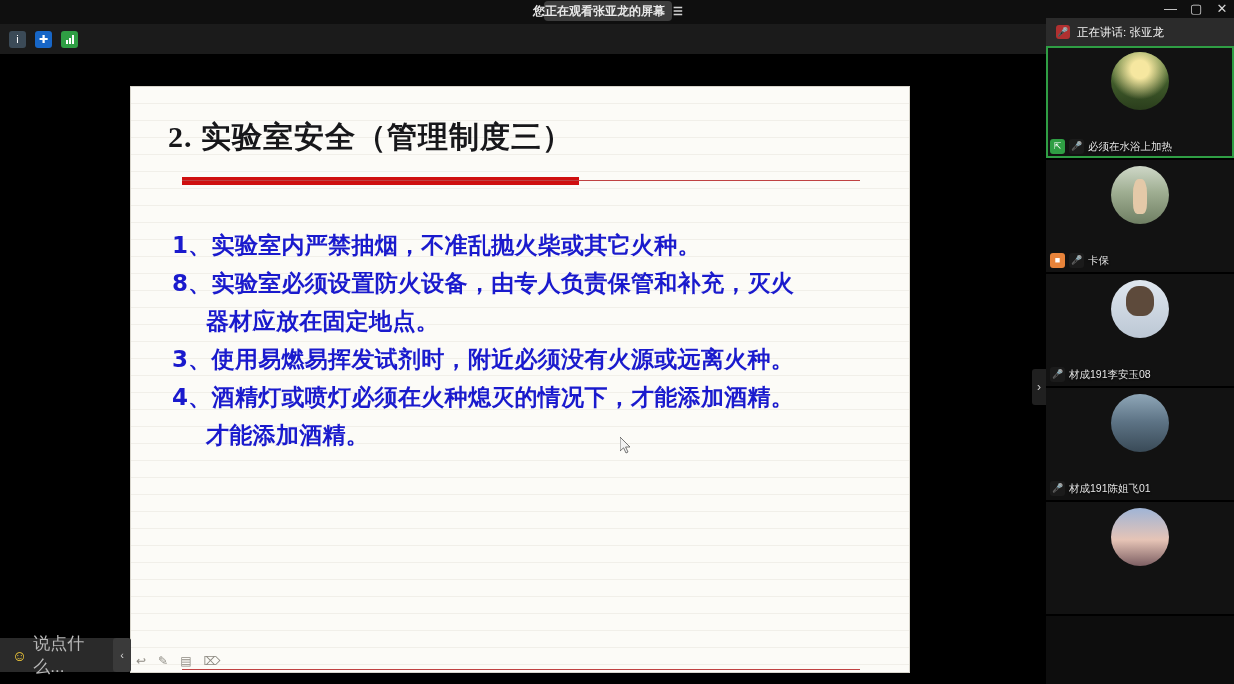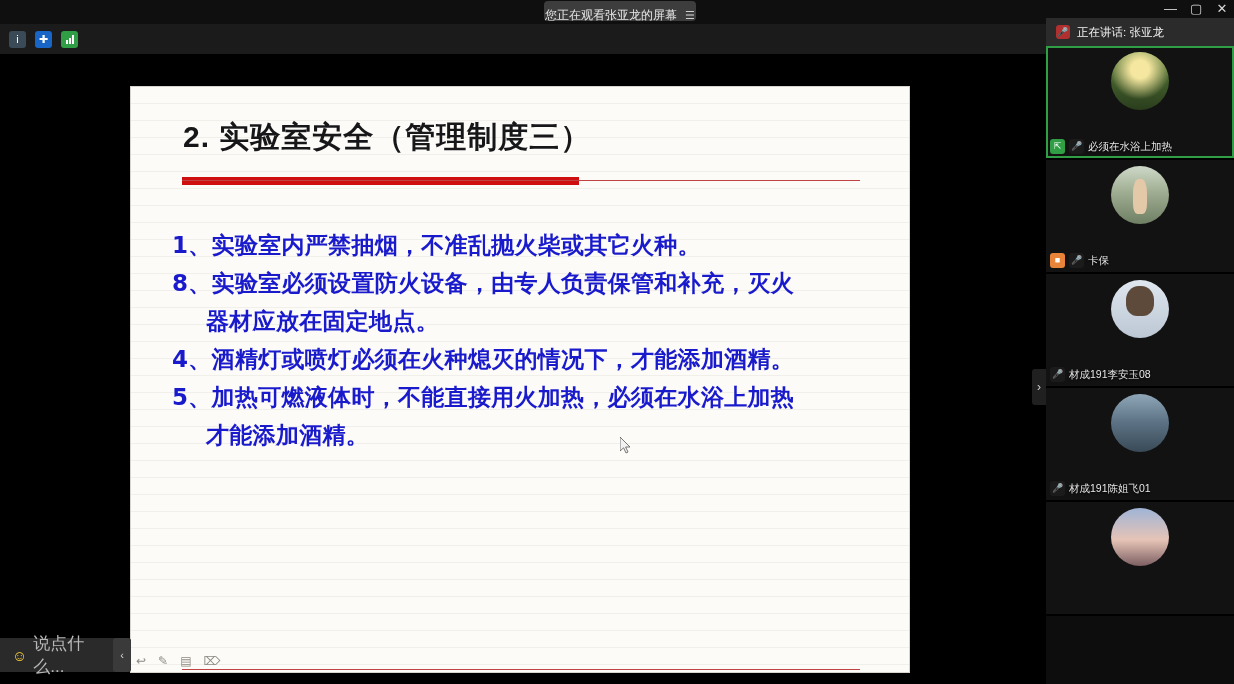--- a/index.html
+++ b/index.html
@@ -19,27 +19,28 @@
   #titlebar {
     position: absolute;
     left: 0; top: 0;
     width: 1234px; height: 24px;
     background: #0f0f0f;
     border-bottom: 1px solid #000;
   }
   #share-pill {
     position: absolute;
     left: 544px; top: 1px;
-    width: 152px; height: 20px;
+    width: 128px; height: 20px;
     background: #3d3d3d;
     border-radius: 4px;
     display: flex;
-    align-items: flex-end;
+    align-items: center;
     justify-content: center;
     gap: 8px;
+    font-weight: bold;
   }
   #share-pill .txt {
     color: #e8e8e8;
     font-size: 12px;
     line-height: 12px;
     white-space: nowrap;
   }
   #share-pill .menu-ico {
     color: #cfcfcf;
     font-size: 11px;
@@ -116,22 +117,22 @@
     width: 778px; height: 585px;
     background: #fcfbf7;
     background-image: repeating-linear-gradient(
       to bottom,
       #fcfbf7 0px, #fcfbf7 16px, #f1efe9 16px, #f1efe9 17px);
     box-shadow: 0 0 0 1px #d8d5cc;
     overflow: hidden;
   }
   #slide-title {
     position: absolute;
-    left: 52px; top: 30px;
-    font-family: Liberation Sans, sans-serif;
+    left: 37px; top: 30px;
+    font-family: Liberation Serif, serif;
     font-size: 30px;
     font-weight: bold;
     color: #17171a;
     letter-spacing: 1px;
     white-space: nowrap;
   }
   #title-rule {
     position: absolute;
     left: 51px; top: 93px;
     width: 678px; height: 1px;
@@ -387,22 +388,22 @@
 <div id="stage">
   <div id="slide">
     <div id="slide-title">2. 实验室安全（管理制度三）</div>
     <div id="title-underline"></div>
     <div id="title-rule"></div>
 
     <div id="bullets">
       <div class="b">1、实验室内严禁抽烟，不准乱抛火柴或其它火种。</div>
       <div class="b">8、实验室必须设置防火设备，由专人负责保管和补充，灭火</div>
       <div class="b" style="padding-left:34px">器材应放在固定地点。</div>
+      <div class="b">3、使用易燃易挥发试剂时，附近必须没有火源或远离火种。</div>
       <div class="b">4、酒精灯或喷灯必须在火种熄灭的情况下，才能添加酒精。</div>
-      <div class="b">5、加热可燃液体时，不能直接用火加热，必须在水浴上加热</div>
       <div class="b" style="padding-left:34px">才能添加酒精。</div>
     </div>
 
     <div id="bottom-rule"></div>
 
     <div id="slide-tools">
       <span>↩</span>
       <span>✎</span>
       <span>▤</span>
       <span>⌦</span>

